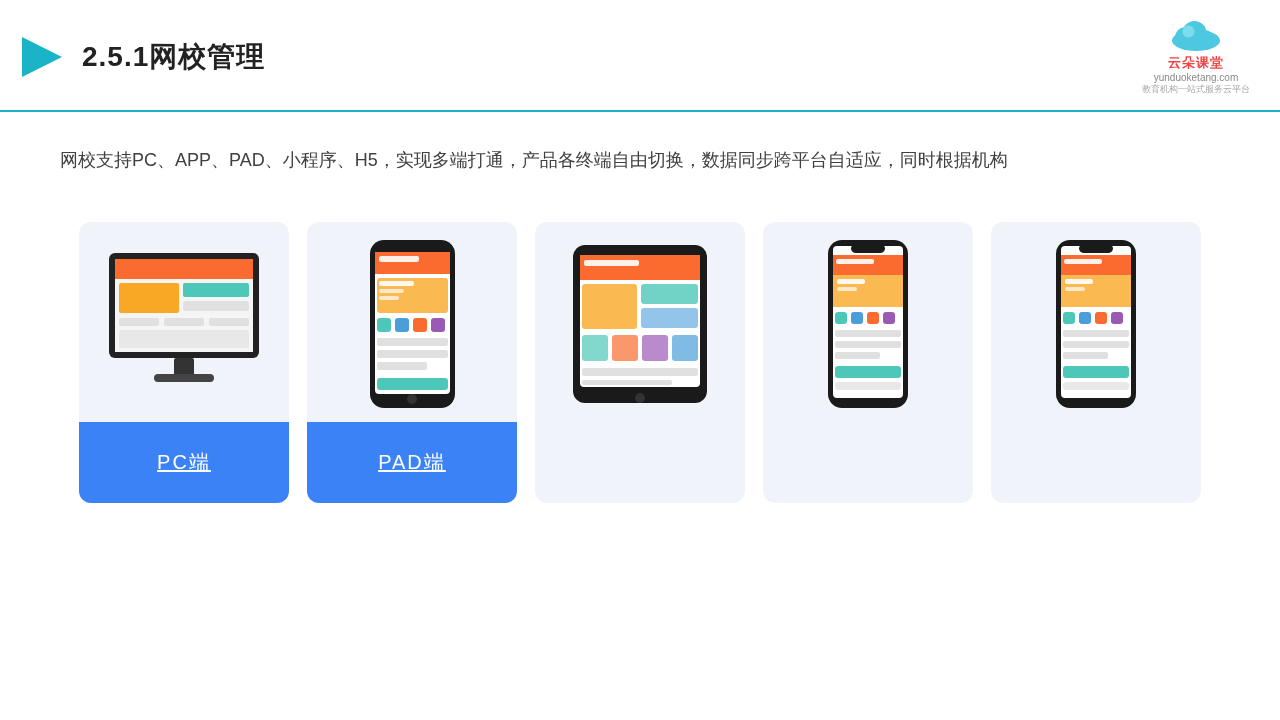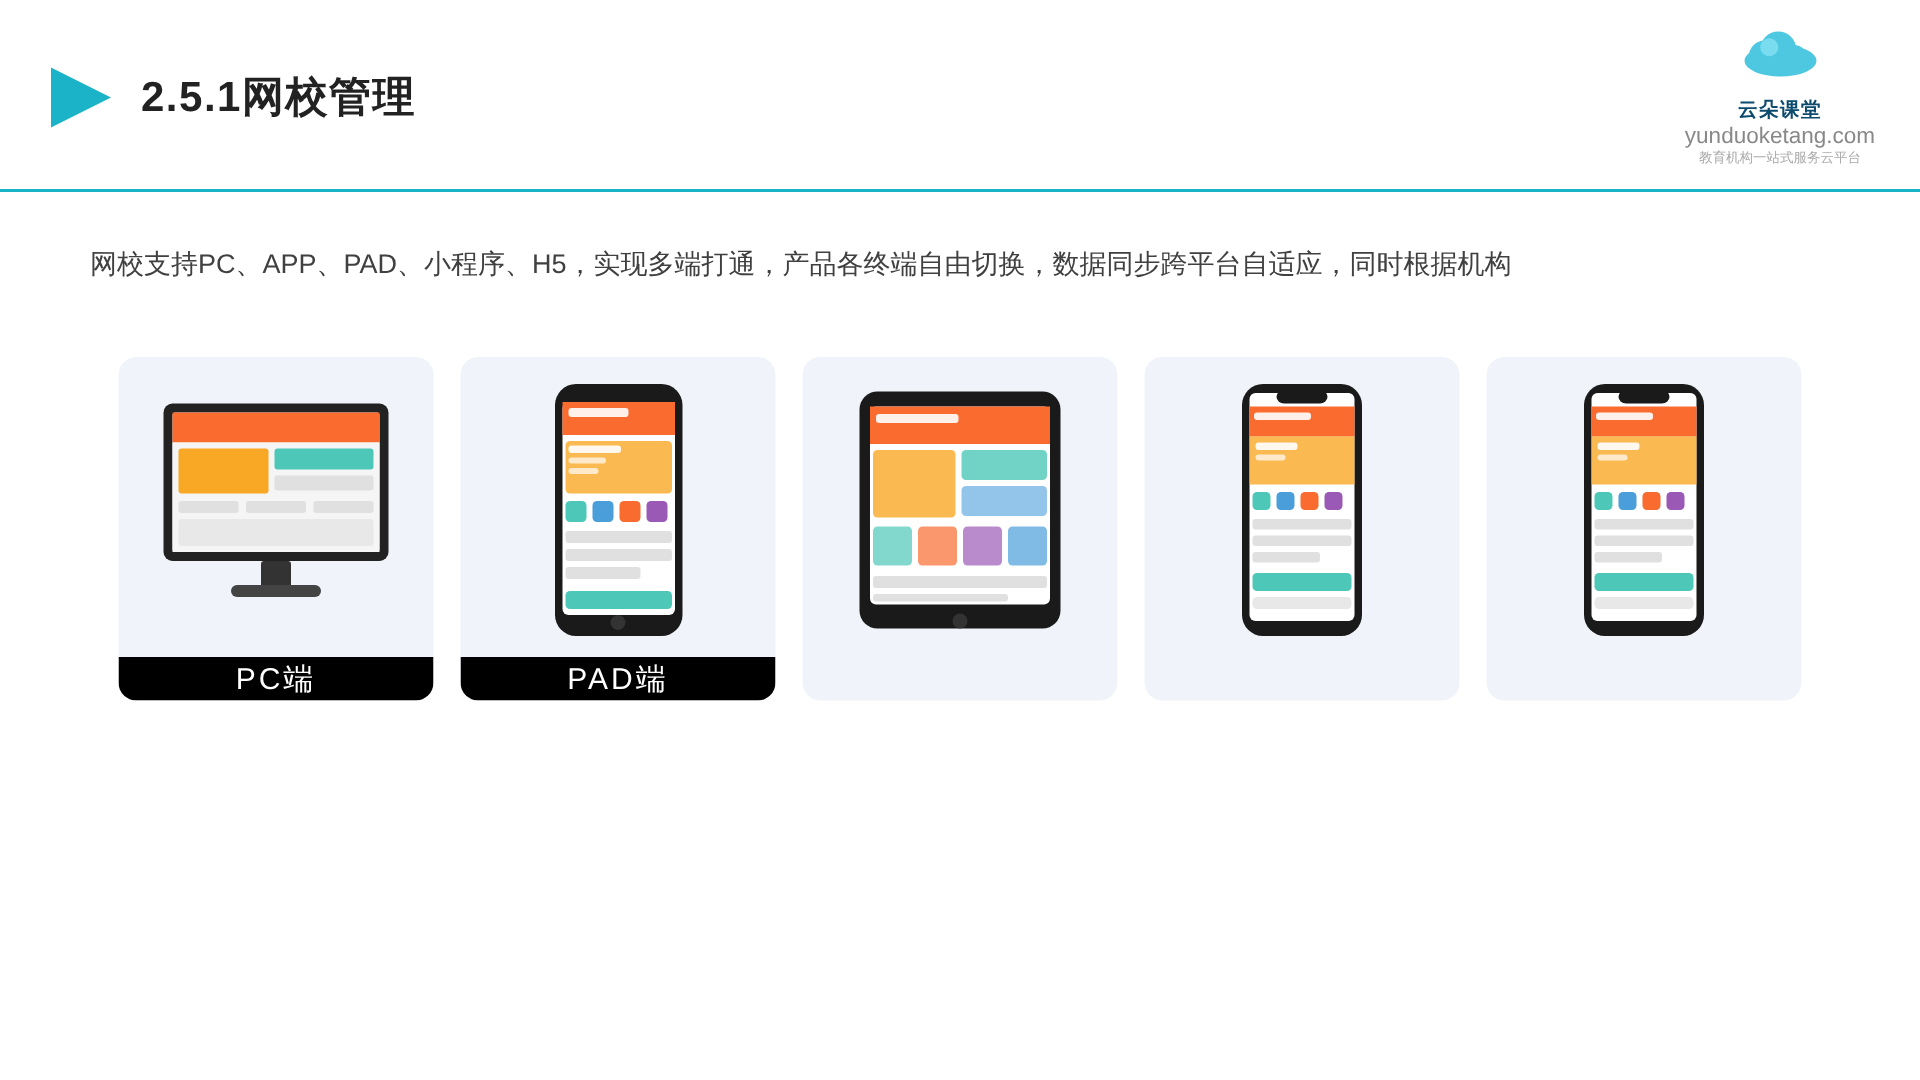--- a/index.html
+++ b/index.html
@@ -10,21 +10,21 @@
       font-family: 'Microsoft YaHei', '微软雅黑', sans-serif;
       overflow: hidden;
       position: relative;
     }
 
     
     .header {
       display: flex;
       align-items: center;
       justify-content: space-between;
-      padding: 18px 30px 14px 30px;
+      padding: 18px 30px 14px 18px;
       border-bottom: 2px solid #1ab3c8;
     }
     .header-left {
       display: flex;
       align-items: center;
       gap: 16px;
     }
     .play-icon {
       width: 48px;
       height: 48px;
@@ -76,27 +76,28 @@
       width: 100%;
       height: 200px;
       display: flex;
       align-items: center;
       justify-content: center;
       padding: 18px 12px 12px 12px;
     }
 
     .card-label {
       width: 100%;
-      background: #000000;
+      background: #3b82f6;
       color: #fff;
       text-align: center;
       font-size: 20px;
       font-weight: 500;
-      padding: 1px 0;
+      padding: 27px 0;
       letter-spacing: 2px;
+      text-decoration: underline;
     }
   </style>
 </head>
 <body>
 
 <div class="header">
   <div class="header-left">
 
     <svg class="play-icon" viewBox="0 0 48 48">
       <polygon points="4,4 44,24 4,44" fill="#1ab3c8"></polygon>
@@ -106,22 +107,22 @@
   <div class="logo-area">
 
     <svg class="logo-cloud" viewBox="0 0 80 48">
       <ellipse cx="40" cy="30" rx="32" ry="14" fill="#4dc8e0"></ellipse>
       <ellipse cx="26" cy="26" rx="14" ry="14" fill="#4dc8e0"></ellipse>
       <ellipse cx="52" cy="28" rx="12" ry="12" fill="#4dc8e0"></ellipse>
       <ellipse cx="38" cy="20" rx="16" ry="16" fill="#4dc8e0"></ellipse>
 
       <circle cx="30" cy="18" r="8" fill="#7addef"></circle>
     </svg>
-    <div style="font-size:13px;color:#0c4a6e;font-weight:bold;letter-spacing:1px;margin-top:10px;">云朵课堂</div>
-    <div style="font-size:15px;color:#888;text-align:center;">yunduoketang.com</div>
+    <div style="font-size:13px;color:#ef4444;font-weight:bold;letter-spacing:1px;margin-top:0;">云朵课堂</div>
+    <div style="font-size:10px;color:#888;text-align:center;">yunduoketang.com</div>
     <div style="font-size:9px;color:#aaa;">教育机构一站式服务云平台</div>
   </div>
 </div>
 
 <div class="description">
   <div>网校支持PC、APP、PAD、小程序、H5，实现多端打通，产品各终端自由切换，数据同步跨平台自适应，同时根据机构</div>
 </div>
 
 <div class="cards-section">
 

